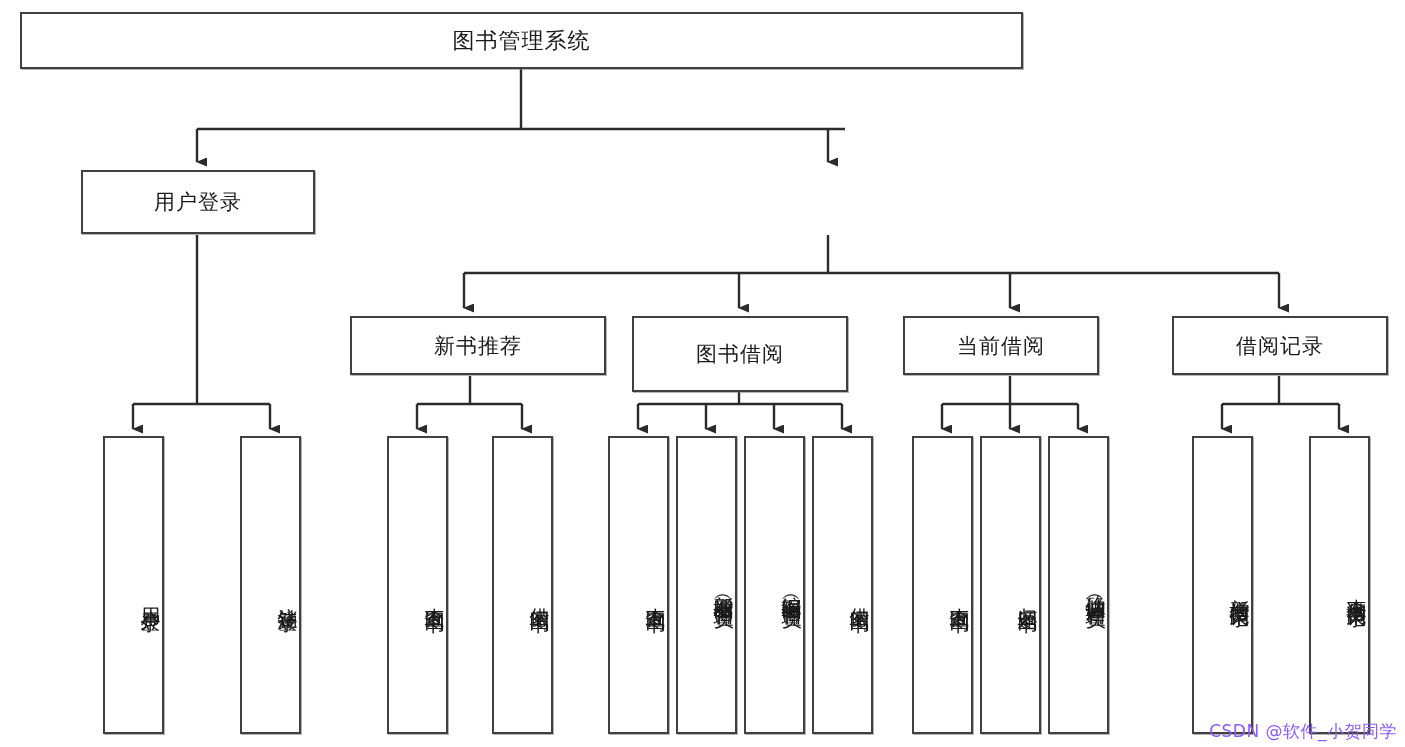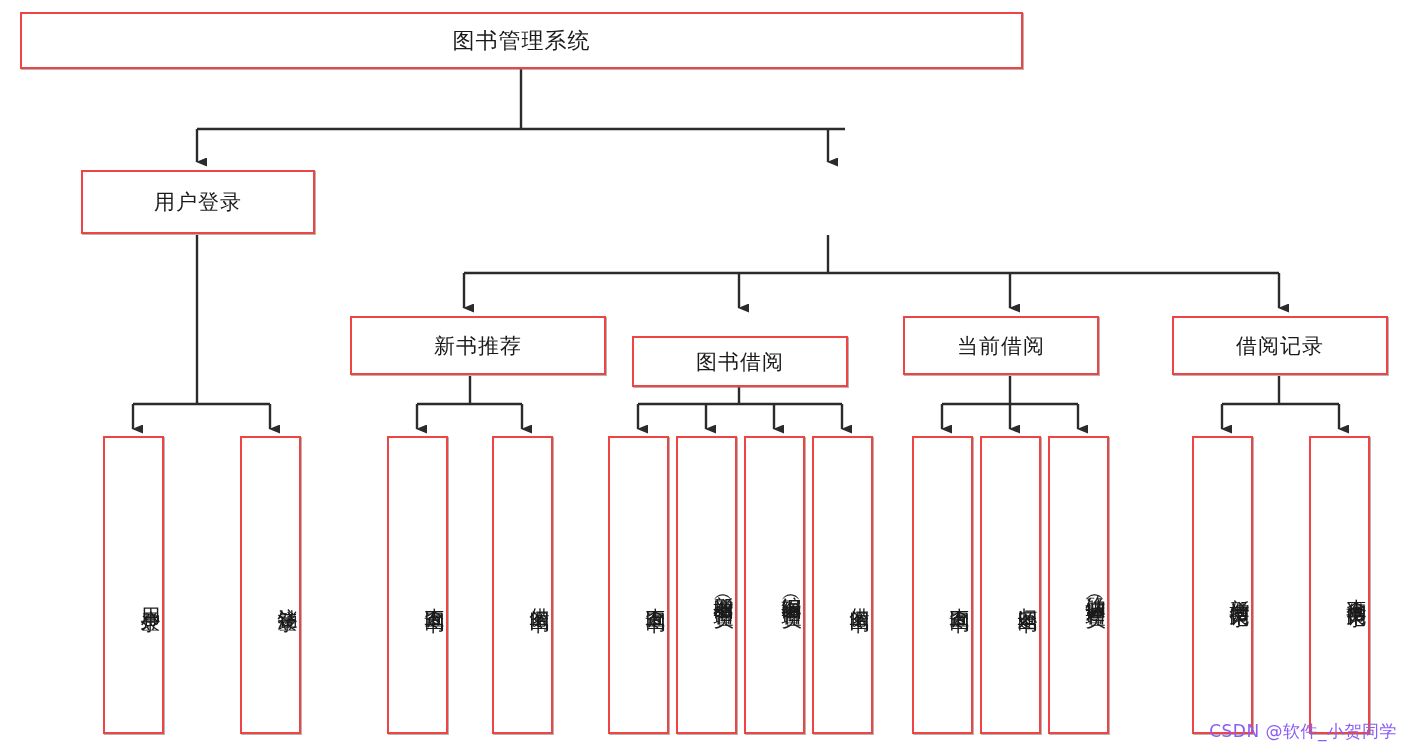--- a/index.html
+++ b/index.html
@@ -23,21 +23,21 @@
     position: absolute;
     left: 0;
     top: 0;
     width: 1405px;
     height: 747px;
     pointer-events: none;
   }
   .node {
     position: absolute;
     background: #ffffff;
-    border: 2px solid #ef4444;
+    border: 2px solid #404040;
     display: flex;
     align-items: center;
     justify-content: center;
     color: #1a1a1a;
     box-shadow: 1px 1px 0 rgba(120,120,120,0.55);
   }
   .node-h {
     font-size: 21px;
     letter-spacing: 1px;
     white-space: nowrap;
@@ -122,21 +122,21 @@
       <path d="M1222,404 L1222,429" marker-end="url(#arrowhead)"></path>
       <path d="M1339,404 L1339,429" marker-end="url(#arrowhead)"></path>
     </g>
   </svg>
 
   <div class="node node-h node-root" style="left:20px; top:12px; width:1003px; height:57px;">图书管理系统</div>
 
   <div class="node node-h" style="left:81px; top:170px; width:234px; height:64px;">用户登录</div>
 
   <div class="node node-h" style="left:350px; top:316px; width:256px; height:59px;">新书推荐</div>
-  <div class="node node-h" style="left:632px; top:336px; width:216px; height:51px;">图书借阅</div>
+  <div class="node node-h" style="left:632px; top:316px; width:216px; height:76px;">图书借阅</div>
   <div class="node node-h" style="left:903px; top:316px; width:196px; height:59px;">当前借阅</div>
   <div class="node node-h" style="left:1172px; top:316px; width:216px; height:59px;">借阅记录</div>
 
   <div class="node node-v" style="left:103px; top:436px; width:61px; height:298px;">用户登录</div>
   <div class="node node-v" style="left:240px; top:436px; width:61px; height:298px;">注销登录</div>
 
   <div class="node node-v" style="left:387px; top:436px; width:61px; height:298px;">查询图书</div>
   <div class="node node-v" style="left:492px; top:436px; width:61px; height:298px;">借阅图书</div>
 
   <div class="node node-v" style="left:608px; top:436px; width:61px; height:298px;">查询图书</div>

